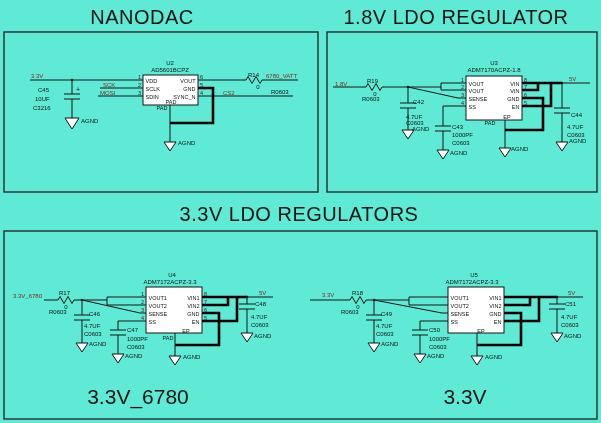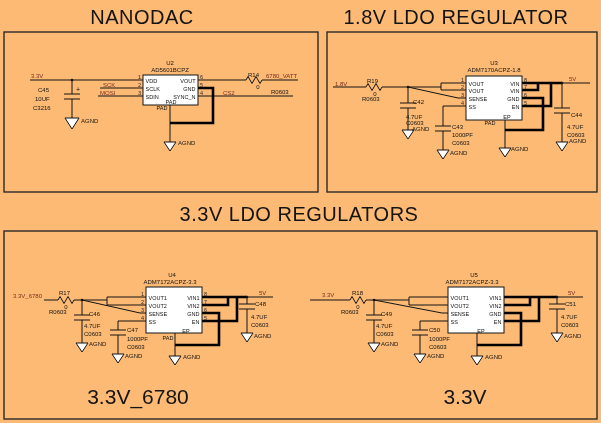--- a/index.html
+++ b/index.html
@@ -1,16 +1,16 @@
 <!DOCTYPE html>
 <html><head>
 <meta charset="utf-8">
 <style>
   html,body{margin:0;padding:0;background:#fff;}
-  #stage{position:relative;width:601px;height:423px;background:#fdba74;overflow:hidden;}
+  #stage{position:relative;width:601px;height:423px;background:#5eead4;overflow:hidden;}
   svg{display:block;}
   text{font-family:"Liberation Sans",sans-serif;fill:#141414;}
   .t-title{font-size:20px;letter-spacing:.5px;}
   .t-big{font-size:21px;}
   .t-ref{font-size:6px;}
   .t-net{font-size:6px;fill:#7c2d21;}
   .t-pin{font-size:5.5px;}
   .t-num{font-size:5.5px;fill:#2a2a2a;}
   .t-plus{font-size:7px;}
   .mid{text-anchor:middle;}

